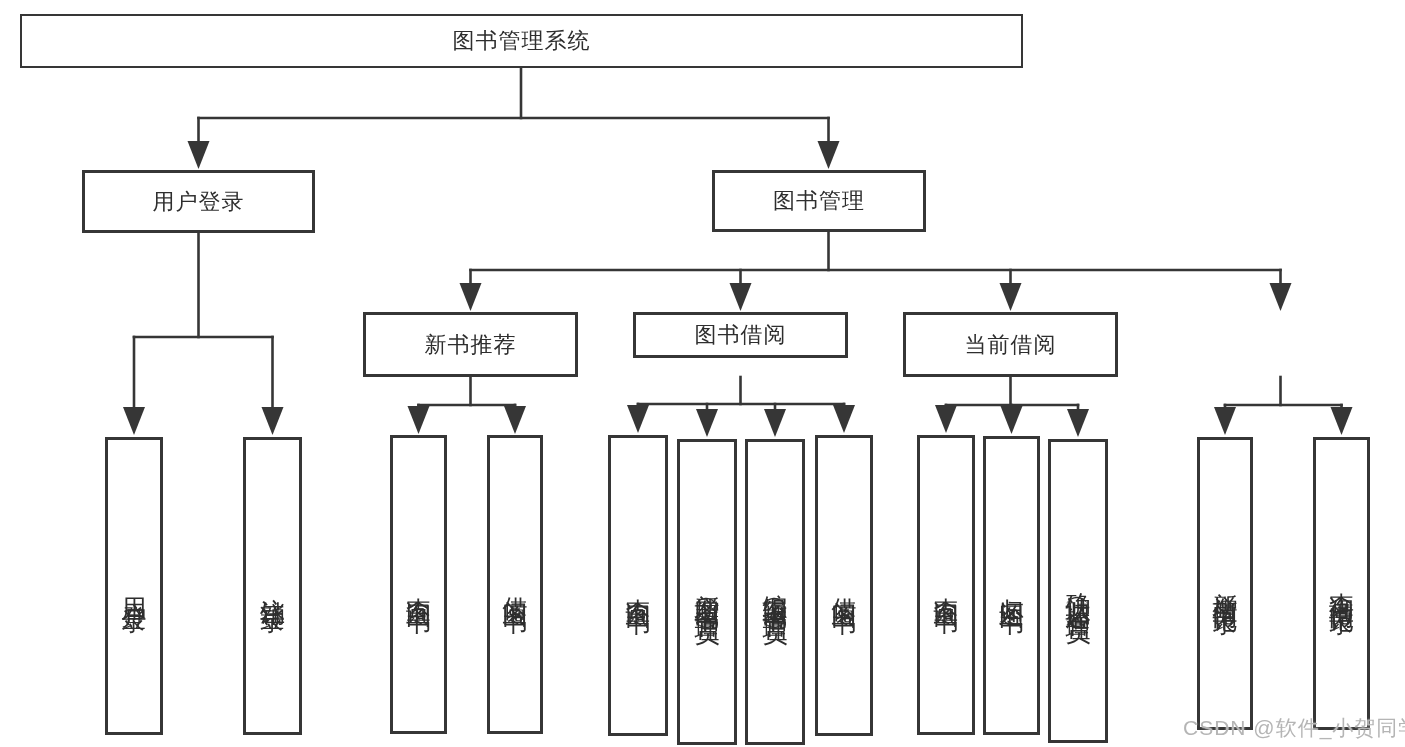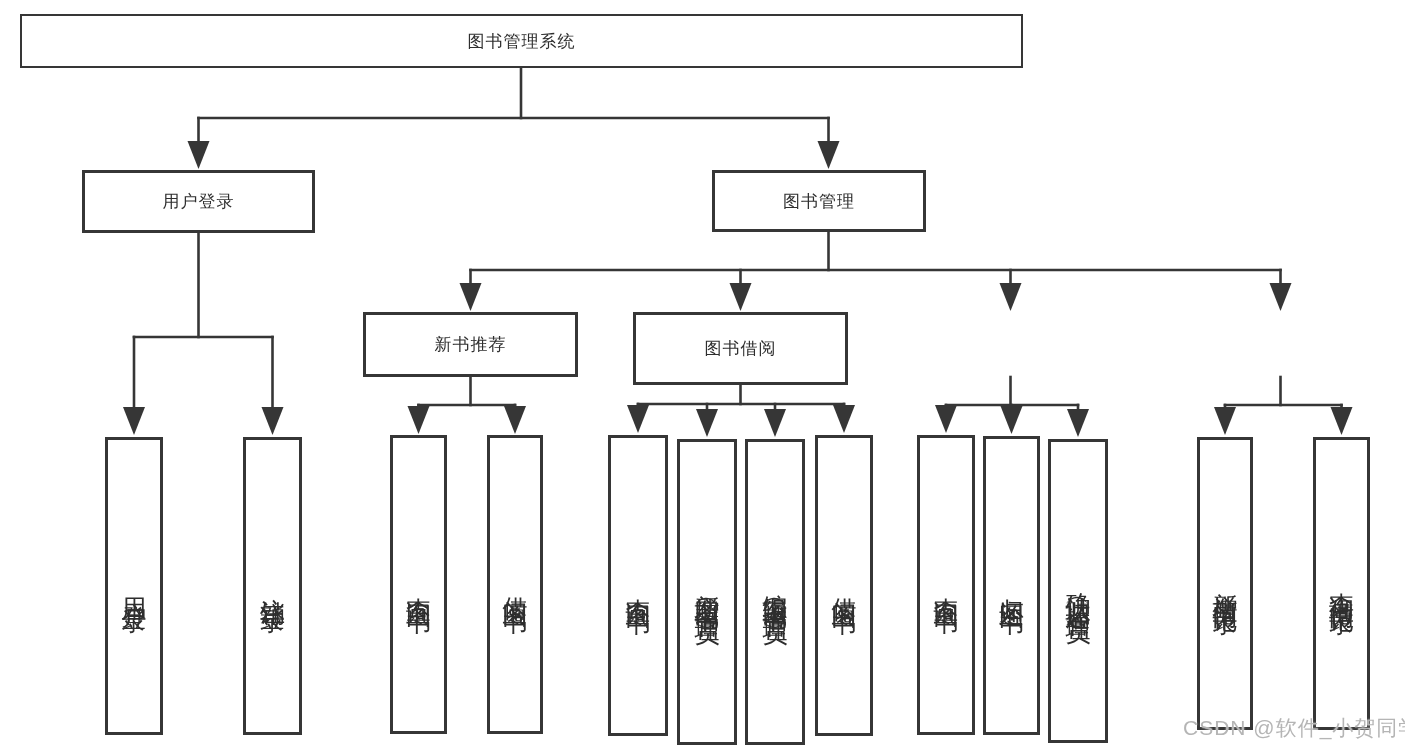--- a/index.html
+++ b/index.html
@@ -29,21 +29,21 @@
     box-sizing: border-box;
     background: #ffffff;
     border: 3px solid var(--line);
     color: var(--text);
     display: flex;
     align-items: center;
     justify-content: center;
     z-index: 2;
     text-align: center;
   }
-  .h { font-size: 17px; letter-spacing: 1px; line-height: 1; }
+  .h { font-size: 22px; letter-spacing: 1px; line-height: 1; }
   .root { border-width: 2px; }
   .v {
     writing-mode: vertical-rl;
     text-orientation: mixed;
     font-size: 25px;
     letter-spacing: 4px;
     line-height: 1;
     padding: 4px 0;
   }
   .watermark {
@@ -124,21 +124,22 @@
     <line x1="1341.5" y1="405" x2="1341.5" y2="412"></line>
     <polygon points="1330.5,407 1352.5,407 1341.5,435"></polygon>
   </svg>
 
   <div class="box h root" style="left:20px; top:14px; width:1003px; height:54px;">图书管理系统</div>
 
   <div class="box h" style="left:82px; top:170px; width:233px; height:63px;">用户登录</div>
   <div class="box h" style="left:712px; top:170px; width:214px; height:62px;">图书管理</div>
 
   <div class="box h" style="left:363px; top:312px; width:215px; height:65px;">新书推荐</div>
-  <div class="box h" style="left:633px; top:312px; width:215px; height:73px;">图书借阅</div>
+  <div class="box h" style="left:633px; top:312px; width:215px; height:46px;">图书借阅</div>
+  <div class="box h" style="left:903px; top:312px; width:215px; height:65px;">当前借阅</div>
 
   <div class="box v" style="left:105px; top:437px; width:58px; height:298px;">用户登录</div>
   <div class="box v" style="left:243px; top:437px; width:59px; height:298px;">注销登录</div>
 
   <div class="box v" style="left:390px; top:435px; width:57px; height:299px;">查询图书</div>
   <div class="box v" style="left:487px; top:435px; width:56px; height:299px;">借阅图书</div>
 
   <div class="box v" style="left:608px; top:435px; width:60px; height:301px;">查询图书</div>
   <div class="box v" style="left:677px; top:439px; width:60px; height:306px;">新增图书（管理员）</div>
   <div class="box v" style="left:745px; top:439px; width:60px; height:306px;">编辑图书（管理员）</div>

